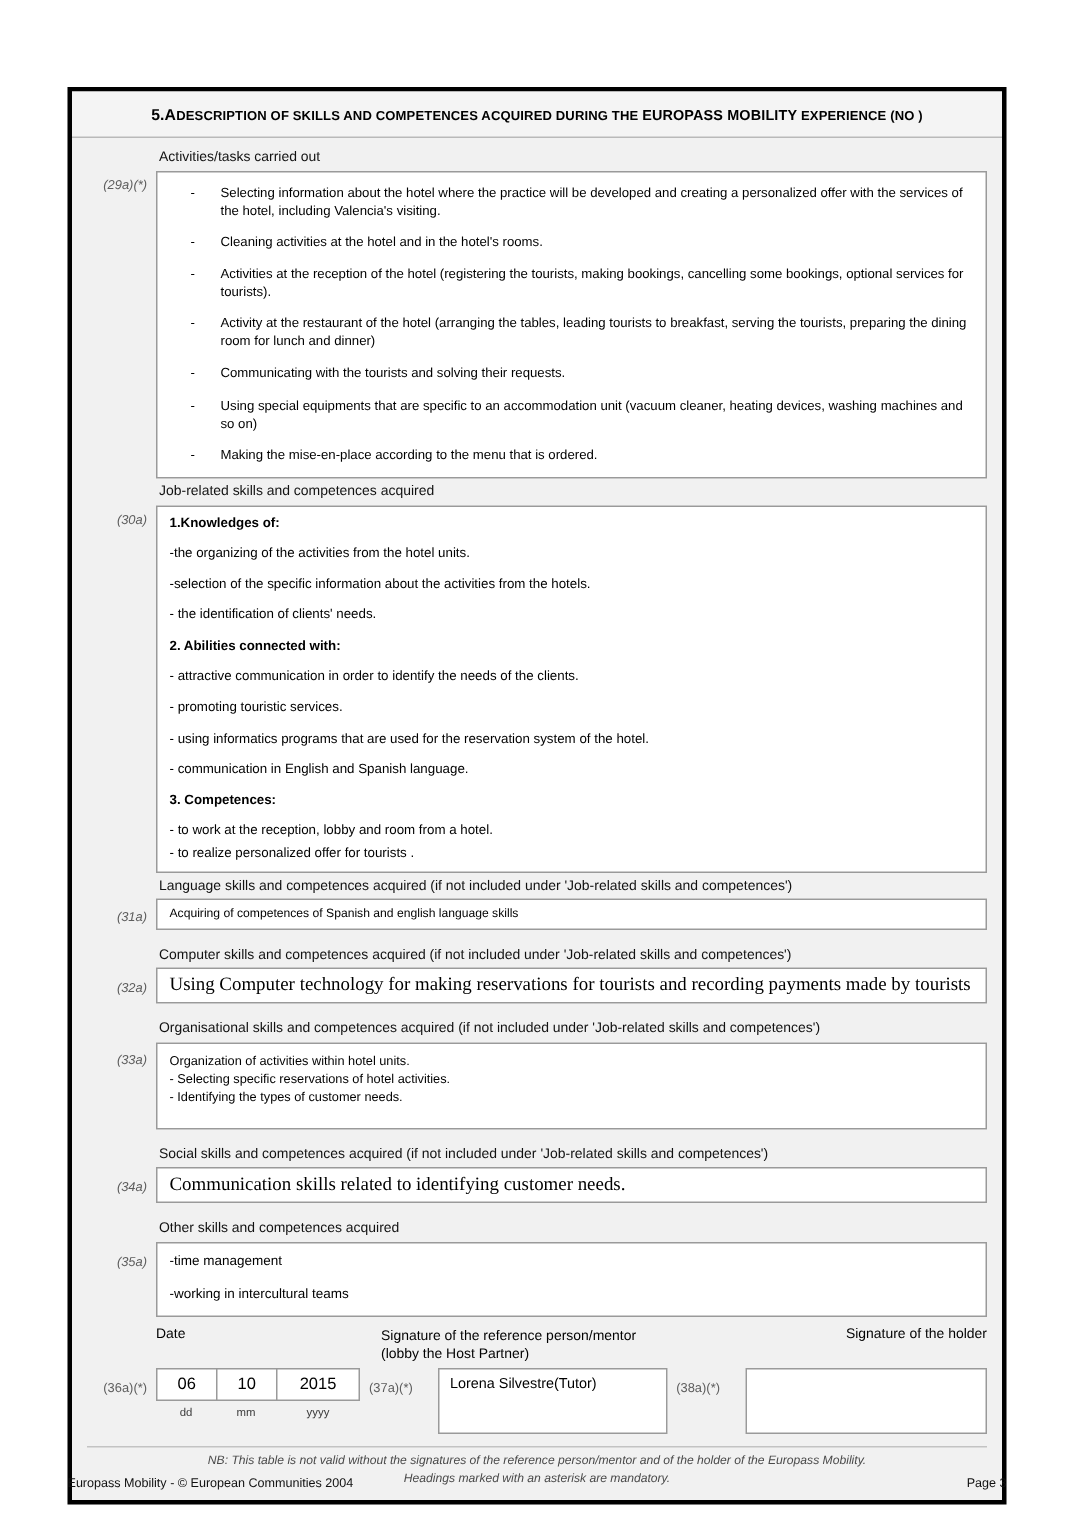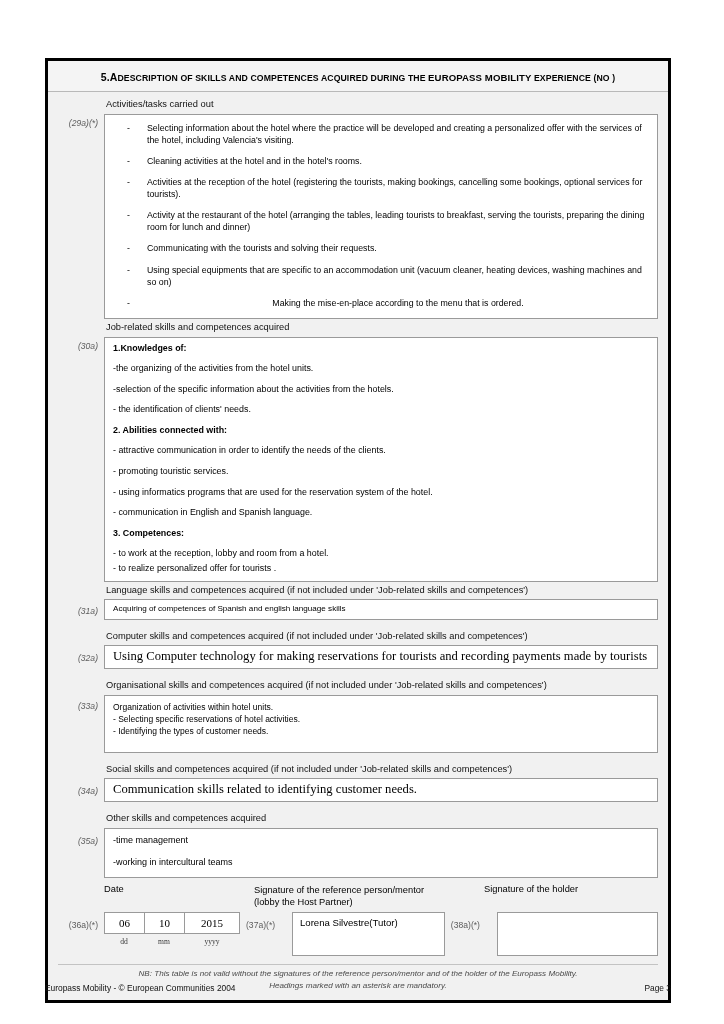--- a/index.html
+++ b/index.html
@@ -98,21 +98,21 @@
     margin: 0;
     padding: 2px 0 2px 0;
   }
   ul.tasks li {
     position: relative;
     padding-left: 34px;
     font-size: 8.8px;
     line-height: 1.38;
     margin-bottom: 9px;
   }
-  ul.tasks li:last-child { margin-bottom: 2px; text-align: center; }
+  ul.tasks li:last-child { margin-bottom: 2px; }
   ul.tasks li::before {
     content: "-";
     position: absolute;
     left: 14px;
     top: 0;
     font-size: 8.8px;
   }
 
   
   .lines p {
@@ -146,21 +146,21 @@
   .other-lines p:last-child { margin-bottom: 2px; }
 
   
   .sig-wrap { padding-top: 6px; }
   .sig-headings {
     display: flex;
     padding-left: 46px;
   }
   .sh1 { width: 150px; font-size: 9.3px; }
   .sh2 { width: 230px; font-size: 9.3px; line-height: 1.3; }
-  .sh3 { flex: 1; font-size: 9.3px; }
+  .sh3 { flex: 1; font-size: 9.3px; text-align: right; }
 
   .sig-row {
     display: flex;
     align-items: flex-start;
     margin-top: 4px;
   }
   .sig-code {
     width: 46px;
     min-width: 46px;
     font-size: 8.6px;
@@ -170,21 +170,21 @@
     padding-top: 8px;
     box-sizing: border-box;
   }
   .sig-code.mid {
     width: 52px;
     min-width: 52px;
     text-align: left;
     padding-left: 6px;
     padding-right: 0;
   }
-  .date-group { width: 136px; font-family: Liberation Serif, serif; }
+  .date-group { width: 136px; }
   .date-boxes { display: flex; }
   .dbox {
     border: 1px solid #9a9a9a;
     background: #ffffff;
     width: 40px;
     height: 22px;
     box-sizing: border-box;
     display: flex;
     align-items: center;
     justify-content: center;

